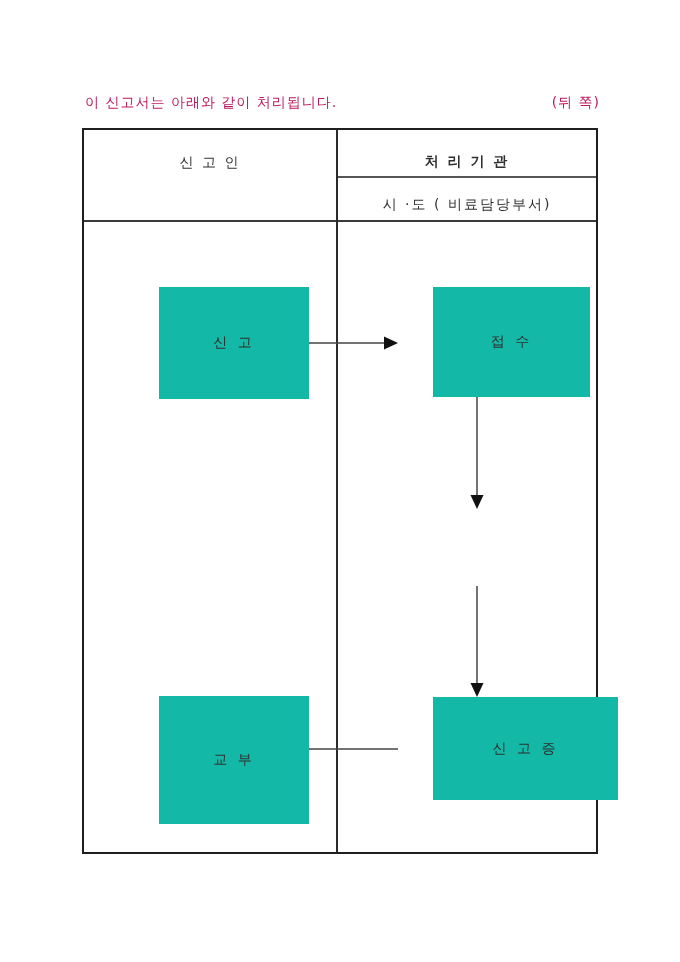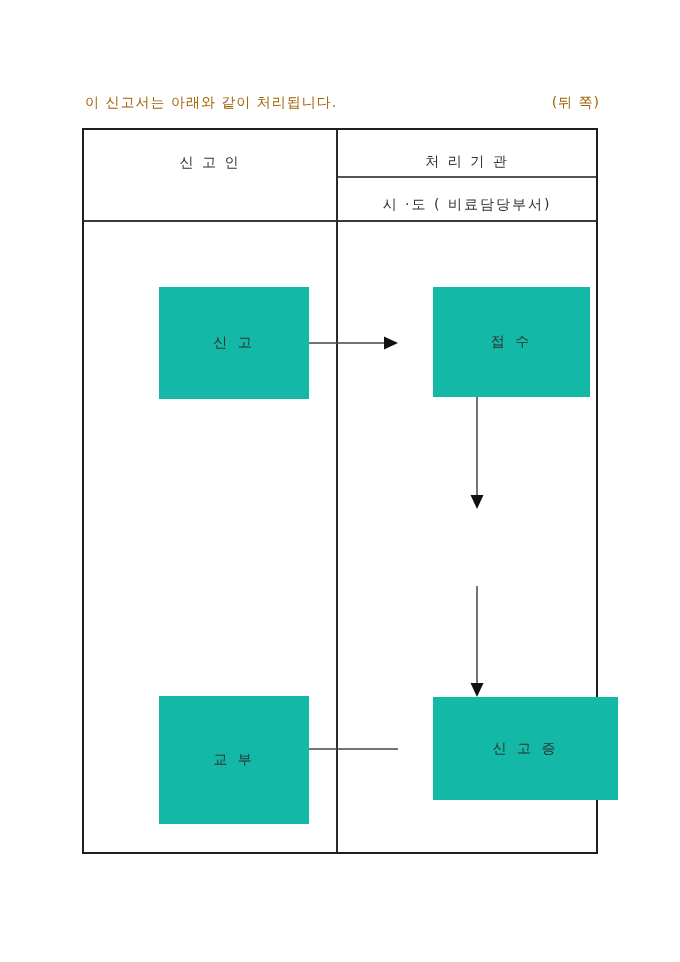--- a/index.html
+++ b/index.html
@@ -17,21 +17,21 @@
   }
   .note-row {
     position: absolute;
     left: 85px;
     top: 94px;
     width: 515px;
     display: flex;
     justify-content: space-between;
     font-size: 14px;
     letter-spacing: 1px;
-    color: #a16207;
+    color: #be185d;
     white-space: nowrap;
   }
   .ptable {
     position: absolute;
     left: 82px;
     top: 128px;
     width: 516px;
     height: 726px;
     border: 2px solid #1f1f1f;
     box-sizing: border-box;
@@ -66,21 +66,21 @@
     position: absolute;
     display: flex;
     align-items: center;
     justify-content: center;
     font-size: 14px;
     letter-spacing: 2px;
     color: #2f2f2f;
     white-space: nowrap;
   }
   .cell-reporter   { left: 0;     top: 0;    width: 252px; height: 66px; }
-  .cell-agency     { left: 254px; top: 0;    width: 258px; height: 63px; }
+  .cell-agency     { left: 254px; top: 0;    width: 258px; height: 63px; font-weight: bold; }
   .cell-subagency  { left: 254px; top: 48px; width: 258px; height: 54px; }
   .flowbox {
     position: absolute;
     border: 2px solid #14b8a6;
     box-sizing: border-box;
     background: #14b8a6;
     display: flex;
     align-items: center;
     justify-content: center;
     font-size: 14px;

